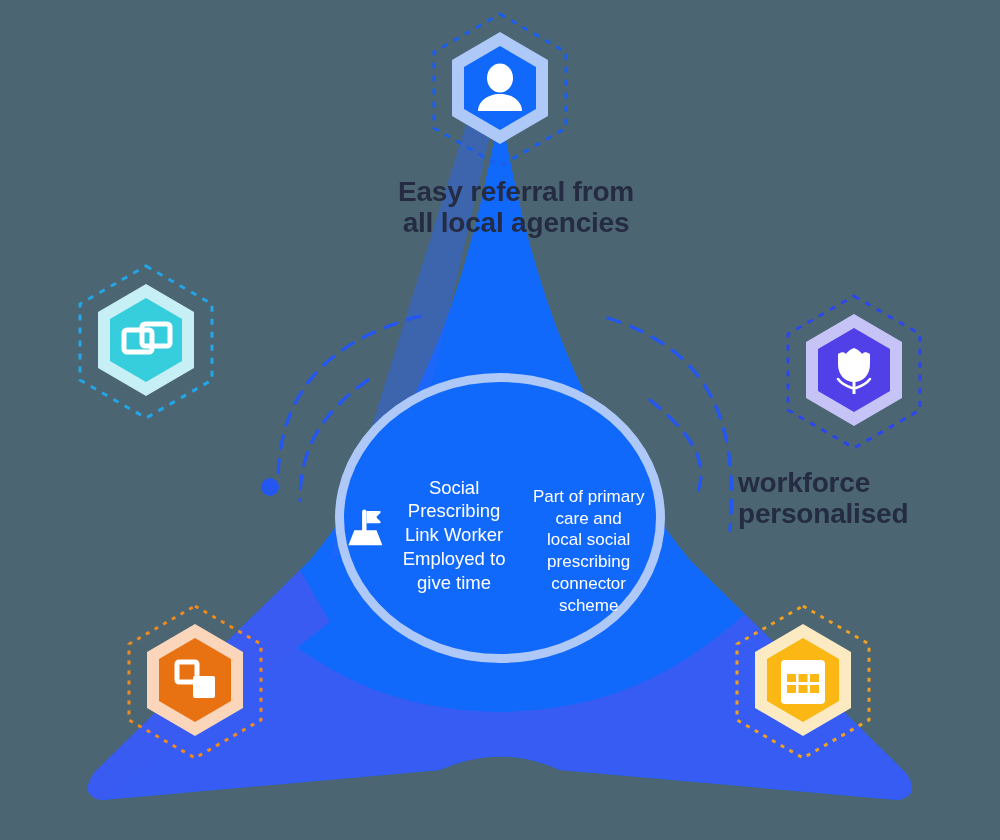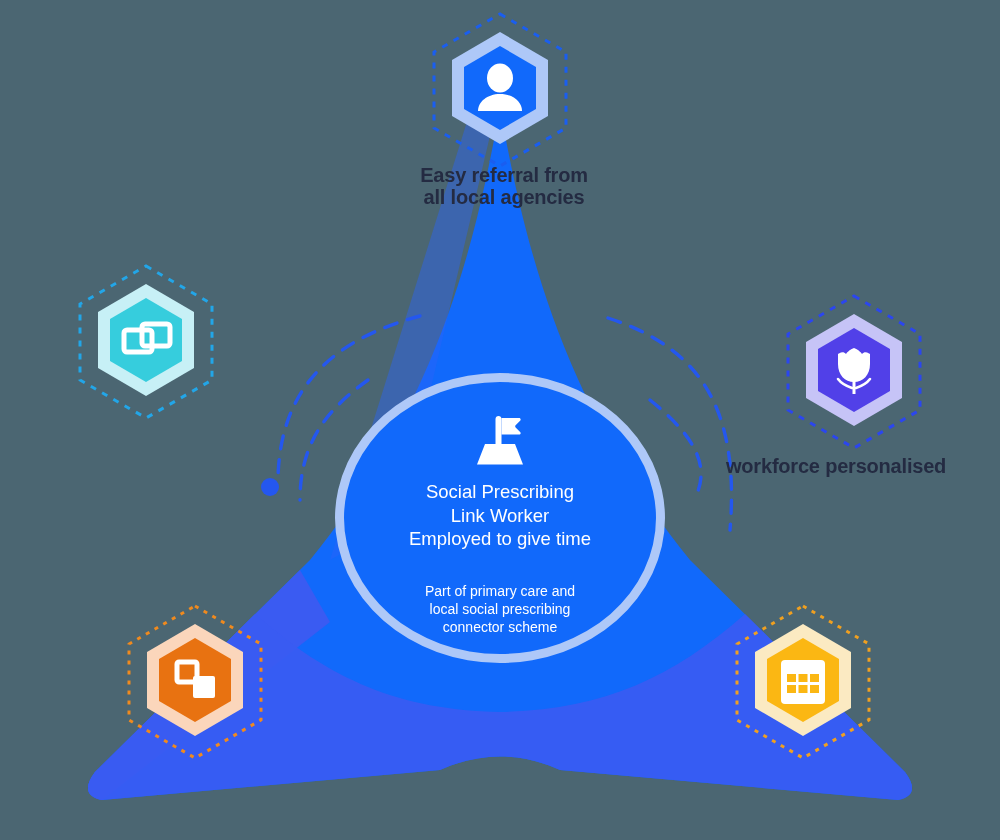--- a/index.html
+++ b/index.html
@@ -24,26 +24,26 @@
     top: 0;
     left: 0;
     width: 1000px;
     height: 840px;
   }
 
   
   .label {
     position: absolute;
     color: #242b42;
-    font-size: 20px;
+    font-size: 28px;
     font-weight: 700;
     line-height: 1.12;
     letter-spacing: -0.2px;
     white-space: pre-line;
-    margin: 4px;
+    margin: 16px;
   }
 
   #label-top {
     left: 250px; top: 160px; width: 500px;
     text-align: center;
   }
   #label-left {
     left: 10px; top: 423px; width: 275px;
     text-align: center;
   }
@@ -65,42 +65,41 @@
     position: absolute;
     left: 335px;
     top: 373px;
     width: 330px;
     height: 290px;
     border-radius: 50%;
     background: #1169fb;
     border: 9px solid #aec8f8;
     box-sizing: border-box;
     display: flex;
-    flex-direction: column;
     align-items: center;
     justify-content: flex-start;
     padding-top: 34px;
     box-sizing: border-box;
   }
   #center-icon {
     width: 58px;
     height: 50px;
     margin-bottom: 14px;
   }
   .center-text {
     color: #ffffff;
     text-align: center;
     font-size: 18.5px;
     line-height: 1.28;
     white-space: pre-line;
     font-weight: 400;
   }
   .center-text.secondary {
     margin-top: 32px;
-    font-size: 14px;
+    font-size: 17px;
   }
 
   
   .hex-node {
     position: absolute;
     width: 160px;
     height: 160px;
   }
   .hex-node svg { display: block; width: 160px; height: 160px; }
 

